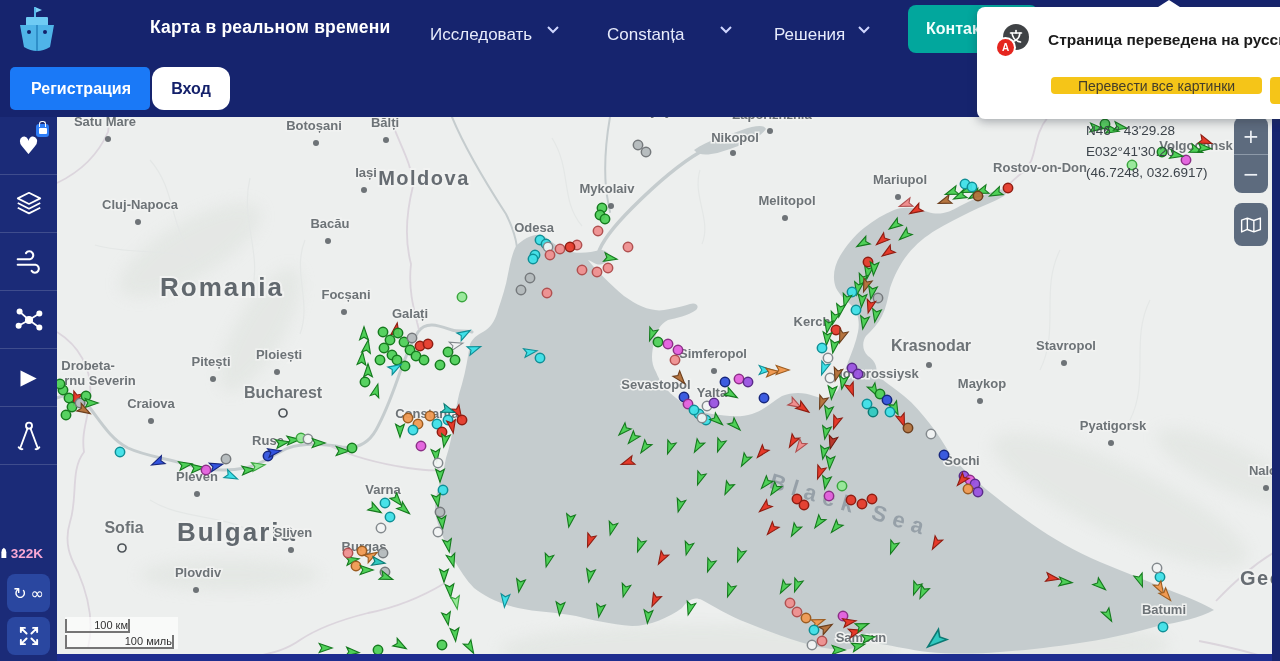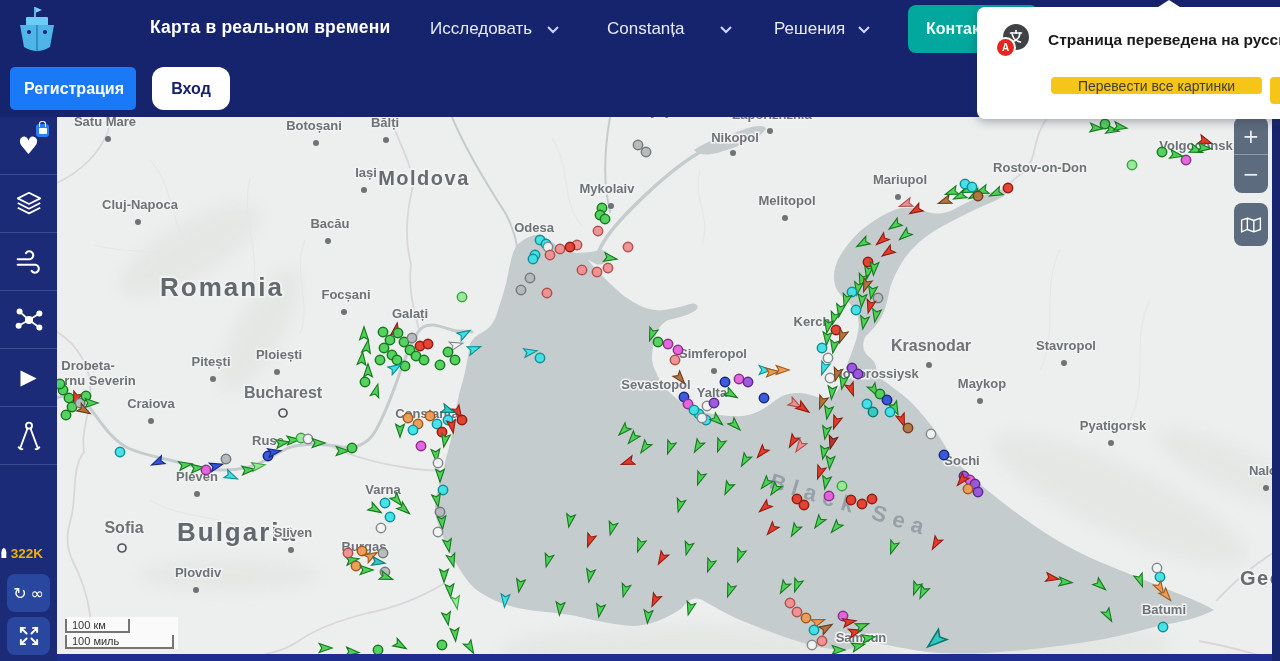--- a/index.html
+++ b/index.html
@@ -3,40 +3,40 @@
 <meta charset="utf-8">
 <style>
   html,body{margin:0;padding:0;}
   body{width:1280px;height:661px;position:relative;overflow:hidden;
        background:#16246e;font-family:"Liberation Sans",sans-serif;}
 
   
   #header{position:absolute;left:0;top:0;width:1280px;height:117px;background:#16246e;z-index:10;}
   .logo{position:absolute;left:14px;top:5px;width:46px;height:50px;}
   .hdr-title{position:absolute;left:150px;top:17px;color:#fff;font-size:17.5px;font-weight:bold;letter-spacing:.2px;}
-  .hdr-item{position:absolute;top:19px;color:#e7ebfb;font-size:17px;cursor:pointer;}
+  .hdr-item{position:absolute;top:25px;color:#e7ebfb;font-size:17px;cursor:pointer;}
   .chev{position:absolute;top:26px;width:12px;height:8px;}
   .btn-contact{position:absolute;left:908px;top:5px;width:130px;height:48px;background:#02a79d;border:none;
        border-radius:8px;color:#f2fffd;font-size:16px;font-weight:bold;text-align:left;padding-left:18px;
        font-family:"Liberation Sans",sans-serif;}
-  .btn-register{position:absolute;left:10px;top:67px;width:126px;height:43px;background:#1a79f7;border:none;
+  .btn-register{position:absolute;left:10px;top:67px;width:140px;height:43px;background:#1a79f7;border:none;
        border-radius:5px;color:#fff;font-weight:bold;font-size:16px;font-family:"Liberation Sans",sans-serif;padding-left:8px;}
   .btn-login{position:absolute;left:152px;top:67px;width:78px;height:43px;background:#fff;border:none;
        border-radius:12px;color:#14216b;font-weight:bold;font-size:16px;font-family:"Liberation Sans",sans-serif;}
 
   
   #sidebar{position:absolute;left:0;top:117px;width:57px;height:544px;background:#1b2b78;z-index:9;}
   .sb-cell{position:relative;width:57px;height:57px;border-bottom:1px solid rgba(255,255,255,.16);
        display:flex;align-items:center;justify-content:center;cursor:pointer;}
   .sb-glyph{color:#fff;font-size:24px;line-height:1;font-family:"DejaVu Sans",sans-serif;}
   .lock{position:absolute;right:8px;top:7px;width:13px;height:13px;background:#2e7df7;border-radius:3px;}
   .lock:before{content:"";position:absolute;left:3.2px;top:-3.5px;width:5px;height:5px;border:1.6px solid #fff;
        border-bottom:none;border-radius:3px 3px 0 0;}
   .lock:after{content:"";position:absolute;left:2.5px;top:4px;width:8px;height:6px;background:#fff;border-radius:1px;}
-  .sb-count{position:absolute;left:0;top:428px;width:43px;color:#eab308;font-size:13.5px;font-weight:bold;
+  .sb-count{position:absolute;left:0;top:428px;width:43px;color:#f9a8d4;font-size:13.5px;font-weight:bold;
        display:flex;align-items:center;justify-content:space-between;gap:3px;}
   .sb-btn{position:absolute;left:7px;width:43px;height:38px;background:#2a47a0;border:none;border-radius:8px;
        color:#fff;display:flex;align-items:center;justify-content:center;gap:4px;font-size:16px;
        font-family:"DejaVu Sans",sans-serif;}
   #btn-reset{top:457px;}
   #btn-fullscreen{top:500px;}
 
   
   #map{position:absolute;left:57px;top:117px;width:1215px;height:537px;background:#ffffff;overflow:hidden;z-index:1;}
   #mapsvg{position:absolute;left:0;top:0;}
@@ -45,21 +45,21 @@
   .city{font-size:13px;}
   .city-lg{font-size:16px;}
   .country{font-size:20px;letter-spacing:1.5px;fill:#666c72;stroke-width:4px;}
   .country-lg{font-size:26px;letter-spacing:2px;fill:#61686e;stroke-width:4px;}
   .sea{font-size:22px;letter-spacing:7px;fill:#96a0a8;stroke:none;}
 
   #coords{position:absolute;left:1029px;top:4px;color:#3d444b;font-size:13.5px;line-height:1.55;z-index:5;}
 
   #scale{position:absolute;left:8px;bottom:5px;background:rgba(255,255,255,.65);padding:2px 4px 0 0;z-index:5;}
   .scale-line{border:2px solid #757575;border-top:none;height:12px;font-size:11px;color:#333;
-       padding-left:5px;line-height:12px;white-space:nowrap;}
+       padding-left:5px;line-height:12px;white-space:nowrap;text-align:right;}
   #scale-km{width:56px;}
   #scale-mi{width:100px;margin-top:2px;}
 
   #attribution{position:absolute;right:2px;bottom:1px;background:rgba(255,255,255,.75);color:#36c;
        font-size:11px;padding:1px 5px;white-space:nowrap;z-index:5;}
 
   #zoomctl{position:absolute;left:1177px;top:0;width:34px;z-index:6;}
   .zbtn{width:34px;height:38px;background:#5d6b7e;color:#eef2f6;border:none;font-size:20px;
        display:flex;align-items:center;justify-content:center;font-family:"DejaVu Sans",sans-serif;}
   #zin{border-radius:8px 8px 0 0;border-bottom:1px solid #8d99a8;}
@@ -668,20 +668,25 @@
         <circle cx="1160" cy="577" r="4.7" fill="#3fe0e8" stroke="#0f8f96" stroke-width="1.5" fill-opacity="0.95"></circle>
         <circle cx="1157" cy="568" r="4.7" fill="#f2f3f3" stroke="#83898d" stroke-width="1.5" fill-opacity="0.95"></circle>
         <path d="M0,-7.2 L4.4,5.8 L0,3.2 L-4.4,5.8 Z" fill="#f09a52" stroke="#9c5c20" stroke-width="1.1" transform="translate(1160 588) rotate(150) scale(1)"></path>
         <path d="M0,-7.2 L4.4,5.8 L0,3.2 L-4.4,5.8 Z" fill="#f09a52" stroke="#9c5c20" stroke-width="1.1" transform="translate(1166 595) rotate(140) scale(1)"></path>
         <path d="M0,-7.2 L4.4,5.8 L0,3.2 L-4.4,5.8 Z" fill="#4fd058" stroke="#157a1e" stroke-width="1.1" transform="translate(1140 580) rotate(160) scale(1)"></path>
         <circle cx="1163" cy="627" r="4.7" fill="#3fe0e8" stroke="#0f8f96" stroke-width="1.5" fill-opacity="0.95"></circle>
         <path d="M0,-7.2 L4.4,5.8 L0,3.2 L-4.4,5.8 Z" fill="#4fd058" stroke="#157a1e" stroke-width="1.1" transform="translate(1108 615) rotate(150) scale(1)"></path>
       </g>
   </svg>
 
+  <div id="coords">
+    <div>N46 ° 43'29.28</div>
+    <div>E032°41'30.20</div>
+    <div>(46.7248, 032.6917)</div>
+  </div>
 
   <div id="zoomctl">
     <button class="zbtn" id="zin">+</button>
     <button class="zbtn" id="zout">−</button>
     <button id="mapstyle">
       <svg width="24" height="20" viewBox="0 0 27 20">
         <path d="M2,4 L9,1.5 L17,4.5 L25,1.5 V15.5 L17,18.5 L9,15.5 L2,18.5 Z M9,1.5 V15.5 M17,4.5 V18.5" fill="none" stroke="#fff" stroke-width="1.7" stroke-linejoin="round"></path>
       </svg>
     </button>
   </div>

